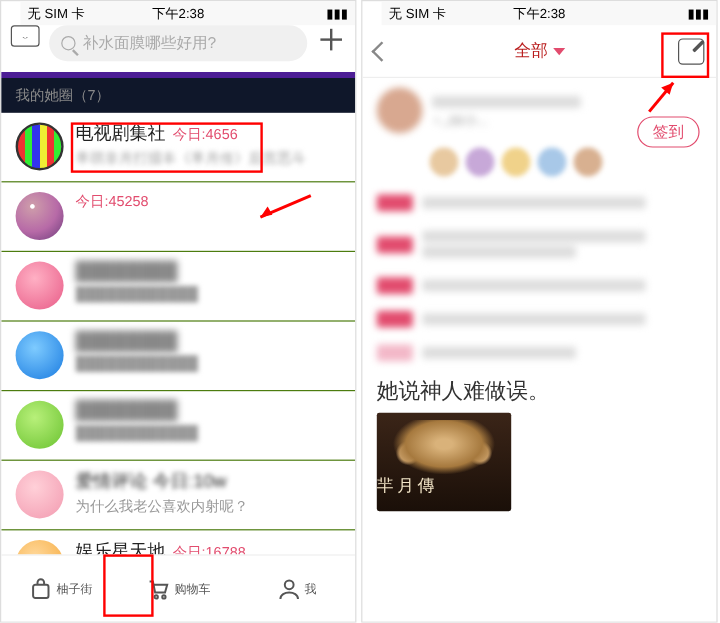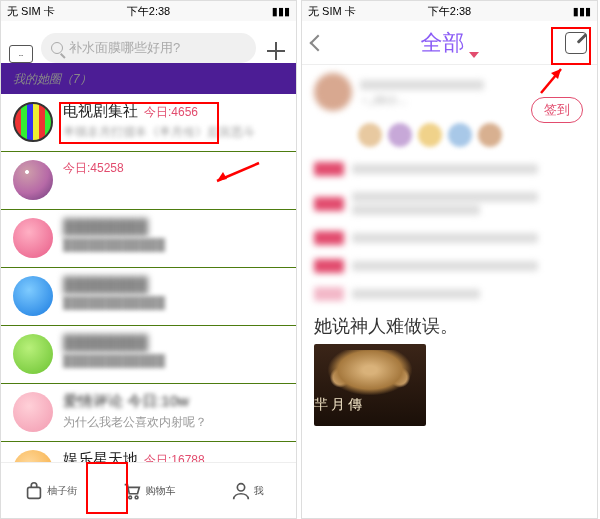--- a/index.html
+++ b/index.html
@@ -1,38 +1,38 @@
 <!DOCTYPE html>
 <html><head>
 <meta charset="utf-8">
 <style>
 * { margin: 0; padding: 0; box-sizing: border-box; font-family: -apple-system, "Helvetica Neue", Arial, sans-serif; }
 body { background: #fff; width: 600px; height: 519px; display: flex; position: relative; }
 .phone { width: 297px; height: 519px; border: 1px solid #ddd; background: #fff; display: flex; flex-direction: column; overflow: hidden; position: relative; }
 .phone + .phone { margin-left: 4px; }
 
 
-.status-bar { height: 20px; background: #f8f8f8; display: flex; justify-content: space-between; align-items: center; padding: 0 6px; font-size: 11px; color: #000; }
+.status-bar { height: 20px; background: #f8f8f8; display: flex; justify-content: space-between; align-items: center; padding: 0 6px; font-size: 11px; color: #000; margin-left: 16px; }
 .status-bar .center { position: absolute; left: 50%; transform: translateX(-50%); }
 .status-bar .right { display: flex; align-items: center; gap: 3px; }
 .status-bar .right span { font-size: 11px; }
 
 
-.header-left { height: 44px; display: flex; align-items: flex-end; padding: 0 8px; gap: 8px; border-bottom: 2px solid #4c1d95; }
+.header-left { height: 44px; display: flex; align-items: flex-start; padding: 0 8px; gap: 8px; border-bottom: 5px solid #4c1d95; }
 .mail-icon { width: 24px; height: 18px; border: 1.5px solid #555; border-radius: 3px; position: relative; }
 .mail-icon::after { content: ""; position: absolute; top: 0; left: 0; right: 0; height: 9px; border-bottom: 1.5px solid #555; clip-path: polygon(0 0, 50% 100%, 100% 0, 100% 10%, 50% 110%, 0 10%); }
 .search-box { flex: 1; height: 30px; background: #f0f0f0; border-radius: 15px; display: flex; align-items: center; padding: 0 10px; color: #aaa; font-size: 13px; gap: 6px; }
 .search-glyph { width: 12px; height: 12px; border: 1.5px solid #aaa; border-radius: 50%; position: relative; }
 .search-glyph::after { content: ""; position: absolute; width: 6px; height: 1.5px; background: #aaa; bottom: -3px; right: -4px; transform: rotate(45deg); }
 .plus-icon { width: 24px; height: 24px; position: relative; }
 .plus-icon::before, .plus-icon::after { content: ""; position: absolute; background: #555; }
 .plus-icon::before { width: 18px; height: 2px; top: 11px; left: 3px; }
 .plus-icon::after { width: 2px; height: 18px; top: 3px; left: 11px; }
 
-.section-head { padding: 6px 12px; font-size: 12px; color: #888; background: #4c1d95; font-style: italic; }
+.section-head { padding: 6px 12px; font-size: 12px; color: #888; background: #0f172a; }
 
 .list { flex: 1; overflow: hidden; }
 .row { display: flex; align-items: flex-start; padding: 8px 12px; border-bottom: 1px solid #4d7c0f; gap: 10px; min-height: 58px; }
 .avatar { width: 40px; height: 40px; border-radius: 50%; flex-shrink: 0; }
 .row-body { flex: 1; min-width: 0; }
 .row-title { font-size: 15px; color: #222; display: flex; align-items: baseline; gap: 6px; }
 .row-title .today { font-size: 12px; color: #e24c6e; }
 .row-sub { font-size: 12px; color: #999; margin-top: 3px; white-space: nowrap; overflow: hidden; text-overflow: ellipsis; filter: blur(2px); }
 .row.blurred .row-title { filter: blur(3px); color: #888; }
 
@@ -51,21 +51,21 @@
 
 .tabbar { height: 56px; border-top: 1px solid #eee; display: flex; }
 .tab { flex: 1; display: flex; align-items: center; justify-content: center; font-size: 10px; color: #555; gap: 2px; }
 .tab.active { color: #e24c6e; }
 .tab-icon { width: 22px; height: 22px; display: flex; align-items: center; justify-content: center; }
 .tab-icon svg { width: 22px; height: 22px; }
 
 
 .header-right { height: 44px; display: flex; align-items: center; justify-content: space-between; padding: 0 10px; border-bottom: 1px solid #eee; position: relative; }
 .back-chevron { width: 12px; height: 12px; border-left: 2px solid #888; border-bottom: 2px solid #888; transform: rotate(45deg); }
-.header-title { color: #8b5cf6; font-size: 22px; font-weight: 500; position: absolute; left: 50%; transform: translateX(-50%); display: flex; align-items: flex-end; gap: 4px; }
+.header-title { color: #b91c1c; font-size: 14px; font-weight: 500; position: absolute; left: 50%; transform: translateX(-50%); display: flex; align-items: center; gap: 4px; }
 .tri-down { width: 0; height: 0; border-left: 5px solid transparent; border-right: 5px solid transparent; border-top: 6px solid #e24c6e; }
 .compose { width: 22px; height: 22px; border: 1.8px solid #555; border-radius: 4px; position: relative; }
 .compose::after { content: ""; position: absolute; width: 12px; height: 3px; background: #555; top: 4px; right: -2px; transform: rotate(-45deg); border-radius: 1px; }
 
 .signin-btn { position: absolute; right: 14px; top: 96px; border: 1.5px solid #e24c6e; color: #e24c6e; font-size: 13px; padding: 3px 12px; border-radius: 14px; background: #fff; }
 
 .feed { flex: 1; padding: 8px 12px; overflow: hidden; }
 .feed-row { display: flex; gap: 8px; align-items: center; margin-bottom: 12px; filter: blur(3px); }
 .feed-av { width: 38px; height: 38px; border-radius: 50%; background: #d8a890; }
 .feed-txt { flex: 1; }

